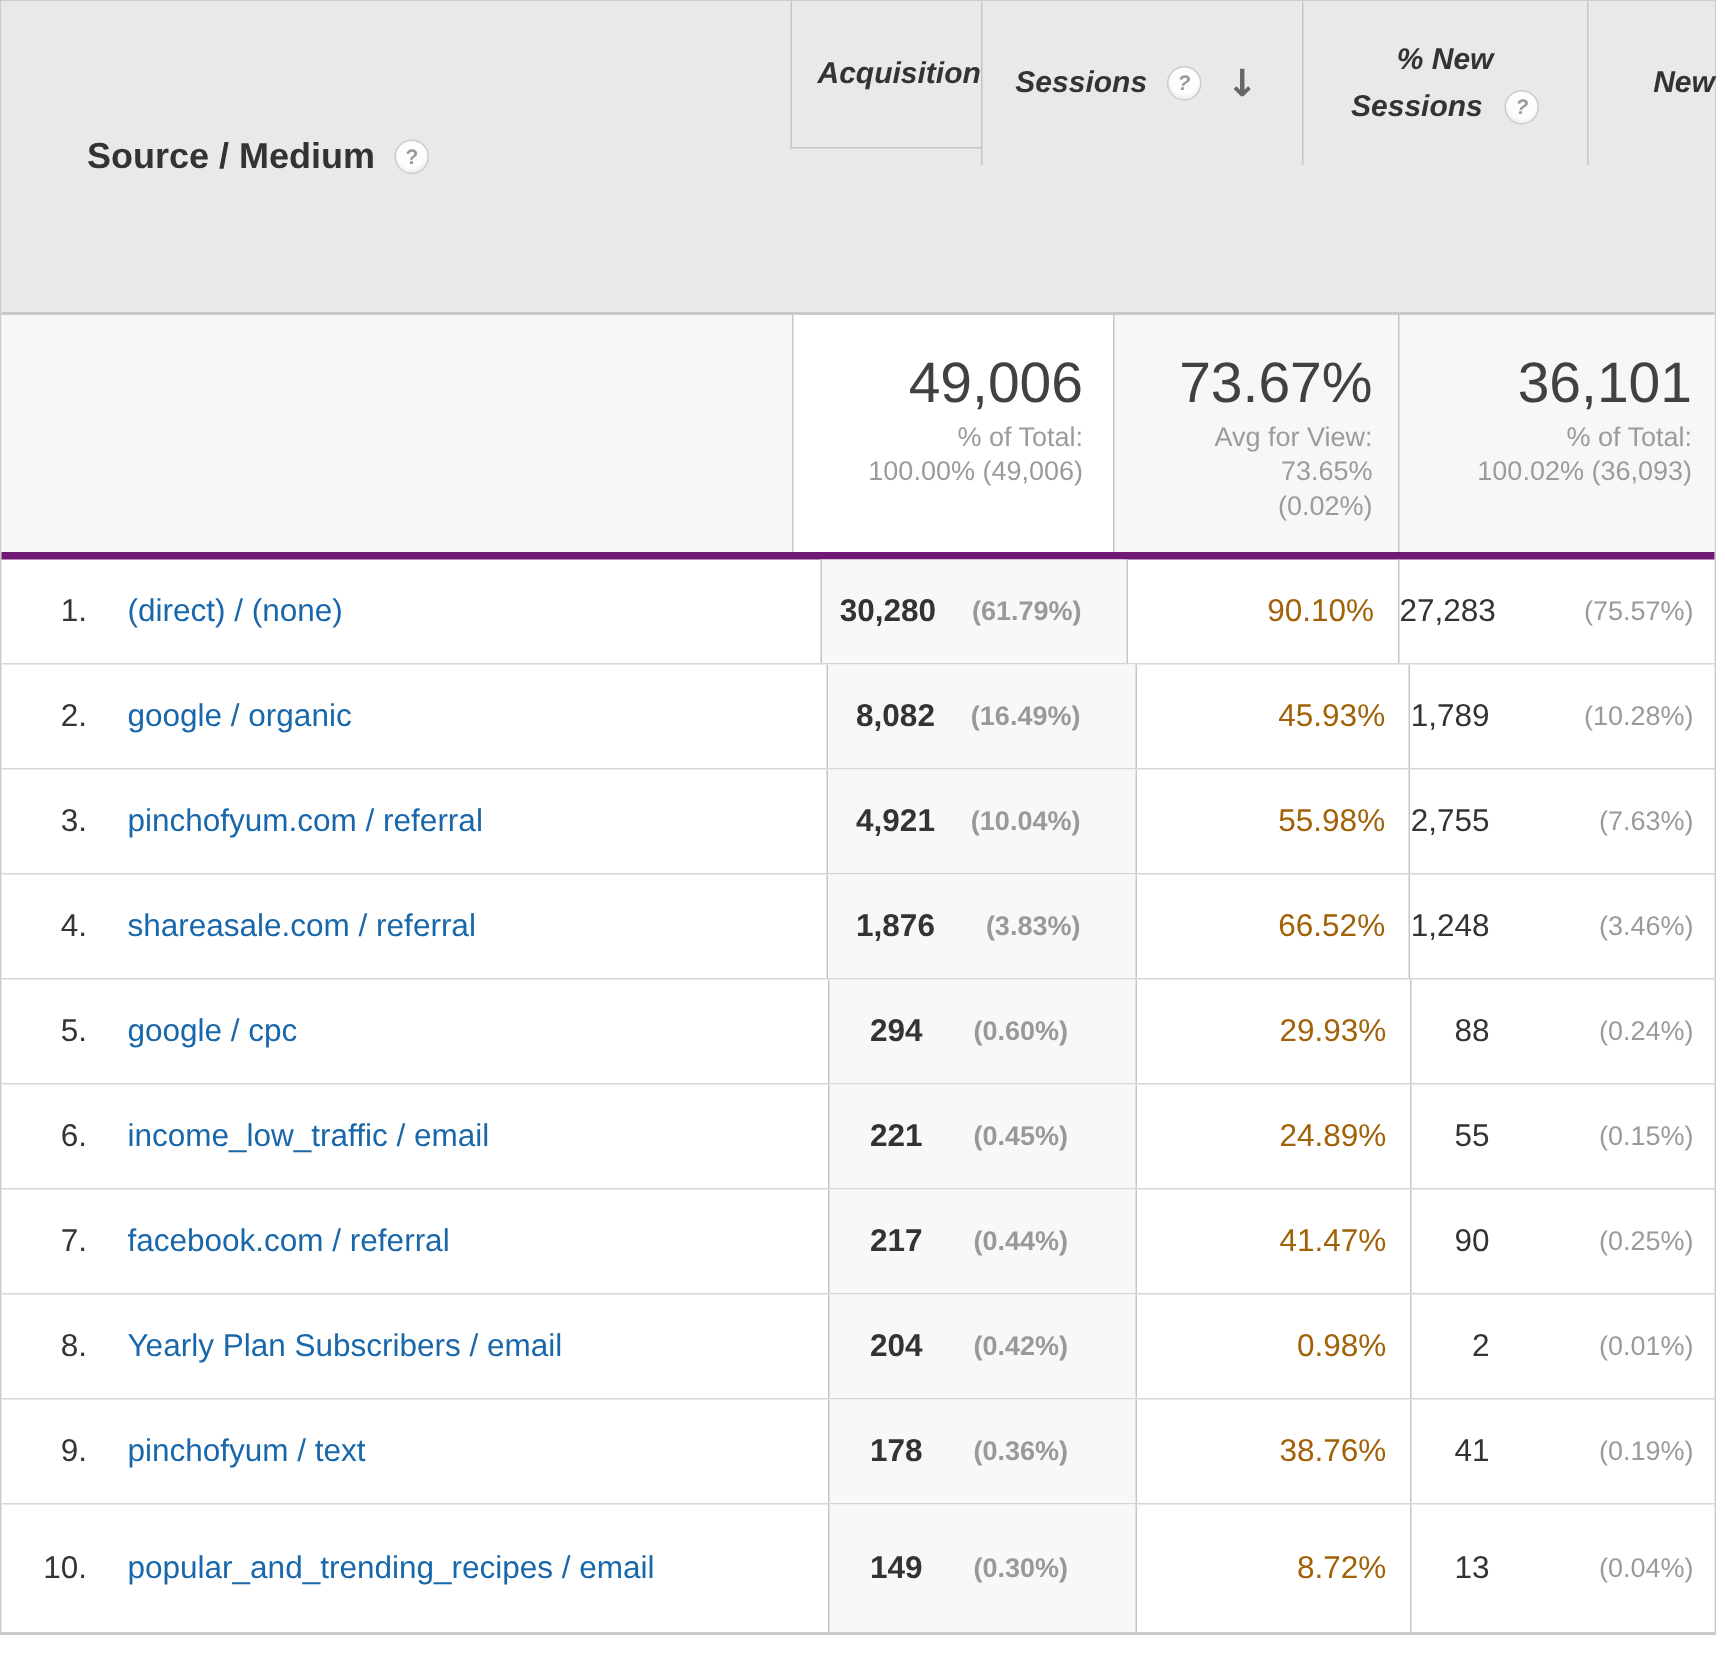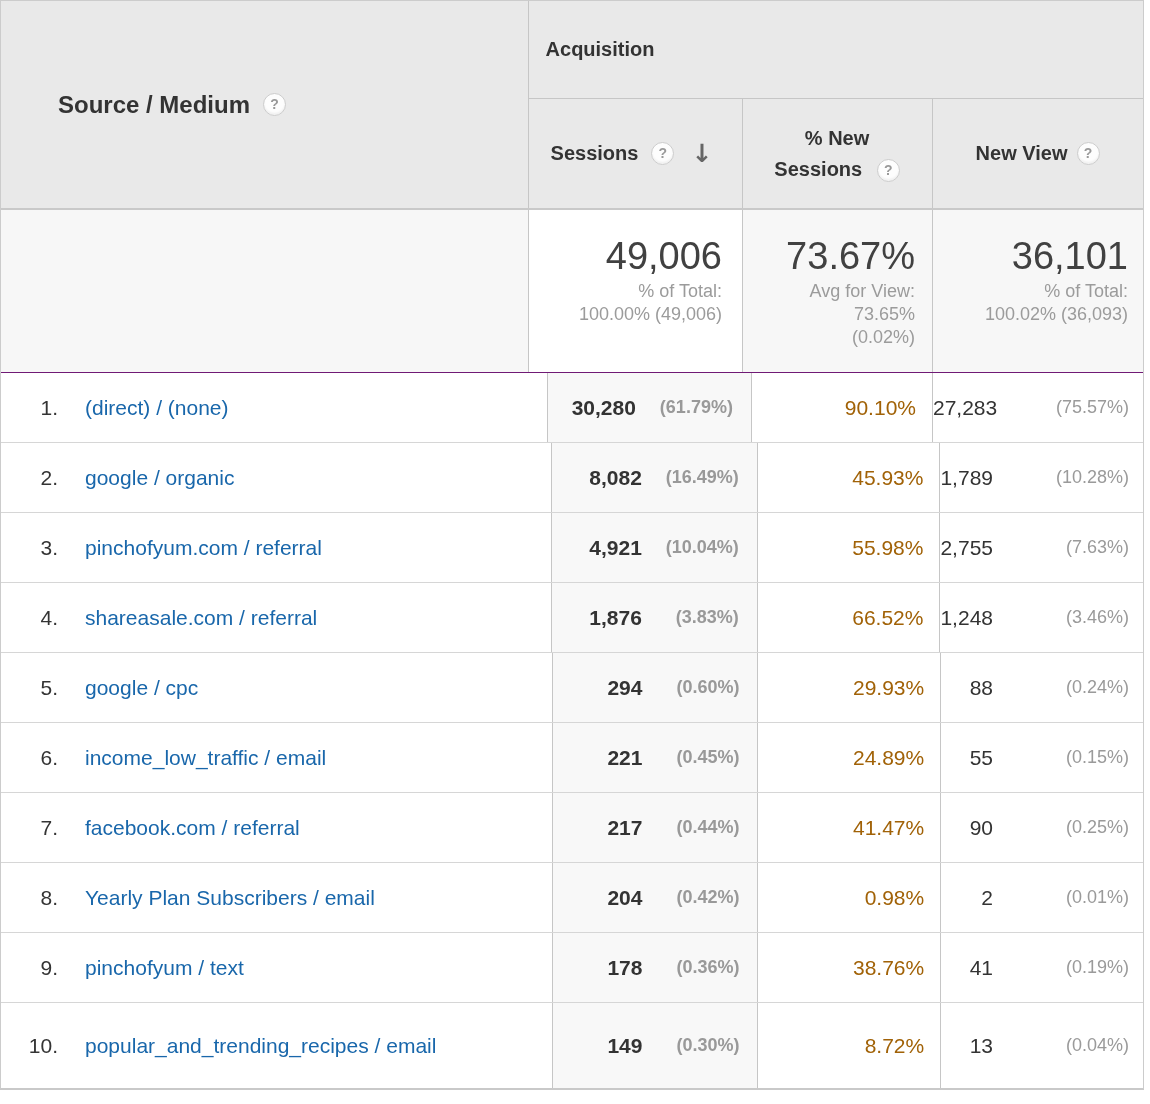--- a/index.html
+++ b/index.html
@@ -12,61 +12,61 @@
   
   .c1 { width:527px; }
   .c2 { width:214px; border-left:1px solid #c6c6c6; }
   .c3 { width:190px; border-left:1px solid #c6c6c6; }
   .c4 { width:211px; border-left:1px solid #c6c6c6; }
 
   
   .thead { display:flex; background:#e9e9e9; height:209px; border-bottom:2px solid #c9c9c9; }
   .dim-head { display:flex; align-items:center; padding-left:57px; }
   .dim-head .lbl { font-size:24px; font-weight:bold; color:#333; }
-  .metrics-head { display:flex; flex-direction:column; width:616px; }
+  .metrics-head { display:flex; flex-direction:row; width:616px;font-style:italic; }
   .acq-row { height:98px; border-left:1px solid #c6c6c6; border-bottom:1px solid #c6c6c6;
              display:flex; align-items:center; padding-left:17px; }
   .acq-row .lbl { font-size:20px; font-weight:bold; }
   .sub-row { display:flex; height:109px; }
   .sub-cell { display:flex; align-items:center; font-size:20px; font-weight:bold; color:#333; }
   .sub-sessions { padding-left:22px; }
   .sub-center { justify-content:center; text-align:center; }
   .two-line { line-height:31px; }
 
   .help-icon { display:inline-block; width:23px; height:23px; border-radius:50%;
                background:#fdfdfd; border:1px solid #ccc; color:#999; font-size:14px;
                font-weight:bold; line-height:21px; text-align:center; vertical-align:middle;
                box-shadow:inset 0 -2px 2px rgba(0,0,0,0.05); flex-shrink:0; }
   .ml { margin-left:13px; } .mli { margin-left:9px; }
   .sort-arrow { font-family:"DejaVu Sans",sans-serif; font-size:25px; font-weight:bold;
                 color:#666; margin-left:17px; line-height:1; }
 
   
-  .trow-summary { display:flex; height:163px; border-bottom:1px solid #701a75; }
+  .trow-summary { display:flex; height:163px; border-bottom:5px solid #701a75; }
   .sum-cell { padding-top:25px; text-align:right; }
   .sum-dim { background:#f7f7f7; }
   .sum-sessions { background:#fff; padding-right:20px; }
   .sum-gray { background:#f7f7f7; }
   .sum-c3 { padding-right:17px; } .sum-c4 { padding-right:15px; }
   .sum-big { font-size:38px; line-height:42px; color:#414141; }
   .sum-sub { font-size:18px; line-height:23px; color:#9b9b9b; margin-top:3px; }
   .sum-sub div { line-height:23px; }
 
   
   .trow { display:flex; height:70px; border-bottom:1px solid #d6d6d6; }
   .trow:last-child { border-bottom:none; }
   .trow.tall { height:85px; }
   .cell { display:flex; align-items:center; }
   .dim-cell { padding-right:40px; }
   .rank { width:57px; text-align:right; font-size:21px; color:#343434; flex-shrink:0;
           margin-right:27px; }
   a.src-link { color:#1967ab; text-decoration:none; font-size:21px; line-height:27px;
                max-width:385px; display:inline-block; }
 
-  .sessions-cell { background:#f8f8f8; justify-content:flex-end; padding-right:18px;margin-left:44px; }
+  .sessions-cell { background:#f8f8f8; justify-content:center; padding-right:18px;margin-left:44px; }
   .val-bold { font-size:21px; font-weight:bold; color:#333; }
   .pct-bold { font-size:18px; font-weight:bold; color:#999; width:97px; text-align:right; }
   .newsess-cell { justify-content:flex-end; padding-right:16px; font-size:21px; color:#a16207; }
   .users-cell { justify-content:flex-end; padding-right:14px;gap:34px; }
   .val-reg { font-size:21px; color:#333; }
   .pct-reg { font-size:18px; color:#9a9a9a; width:102px; text-align:right; }
 </style>
 </head>
 <body>
 

